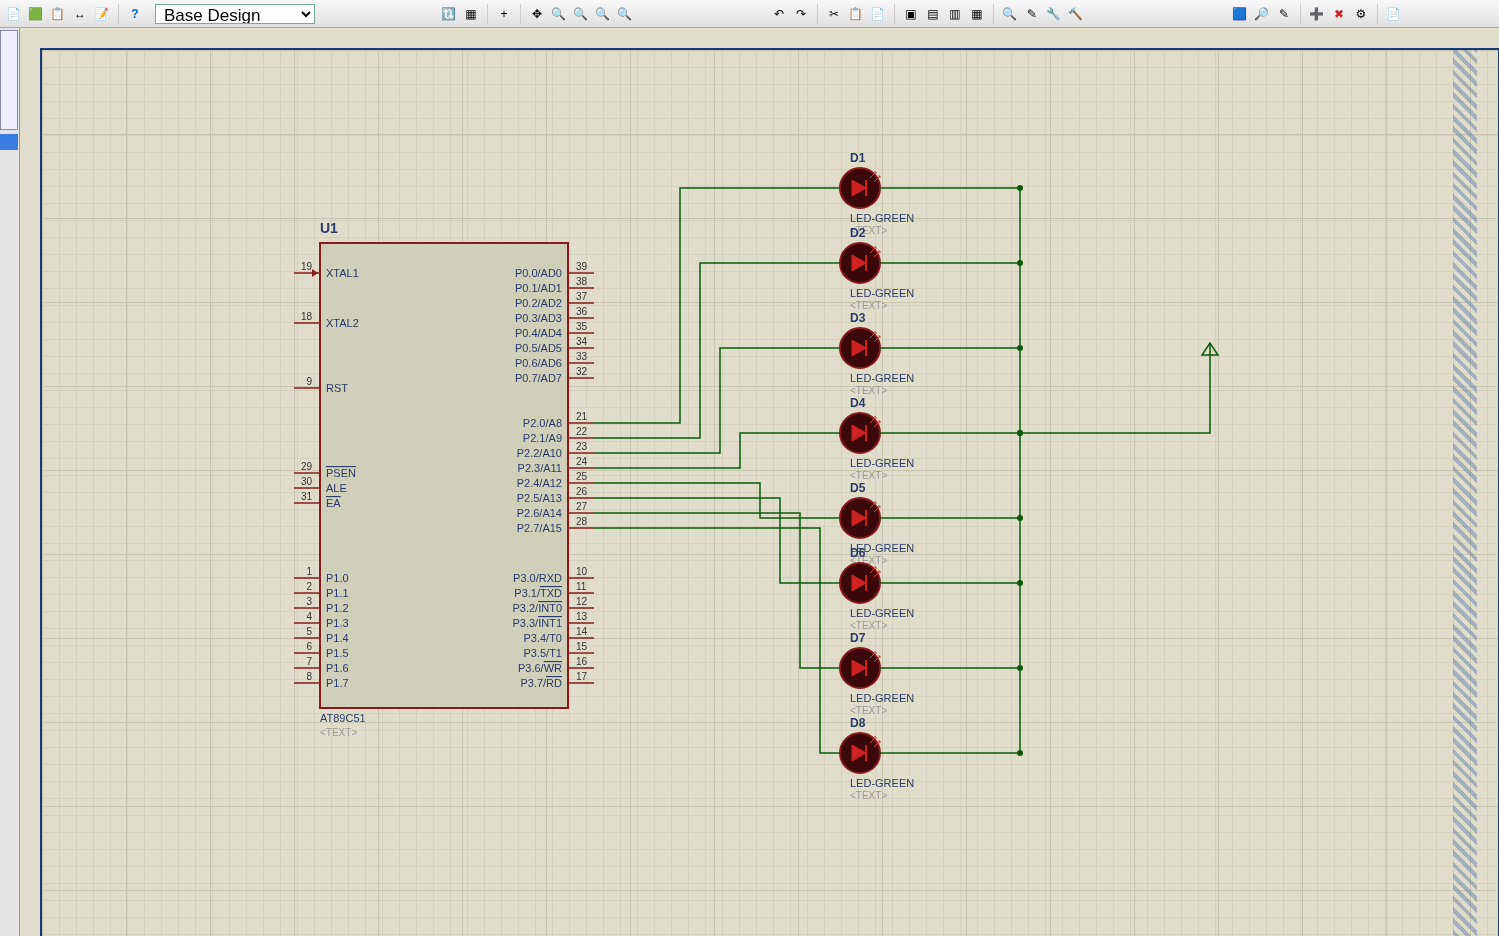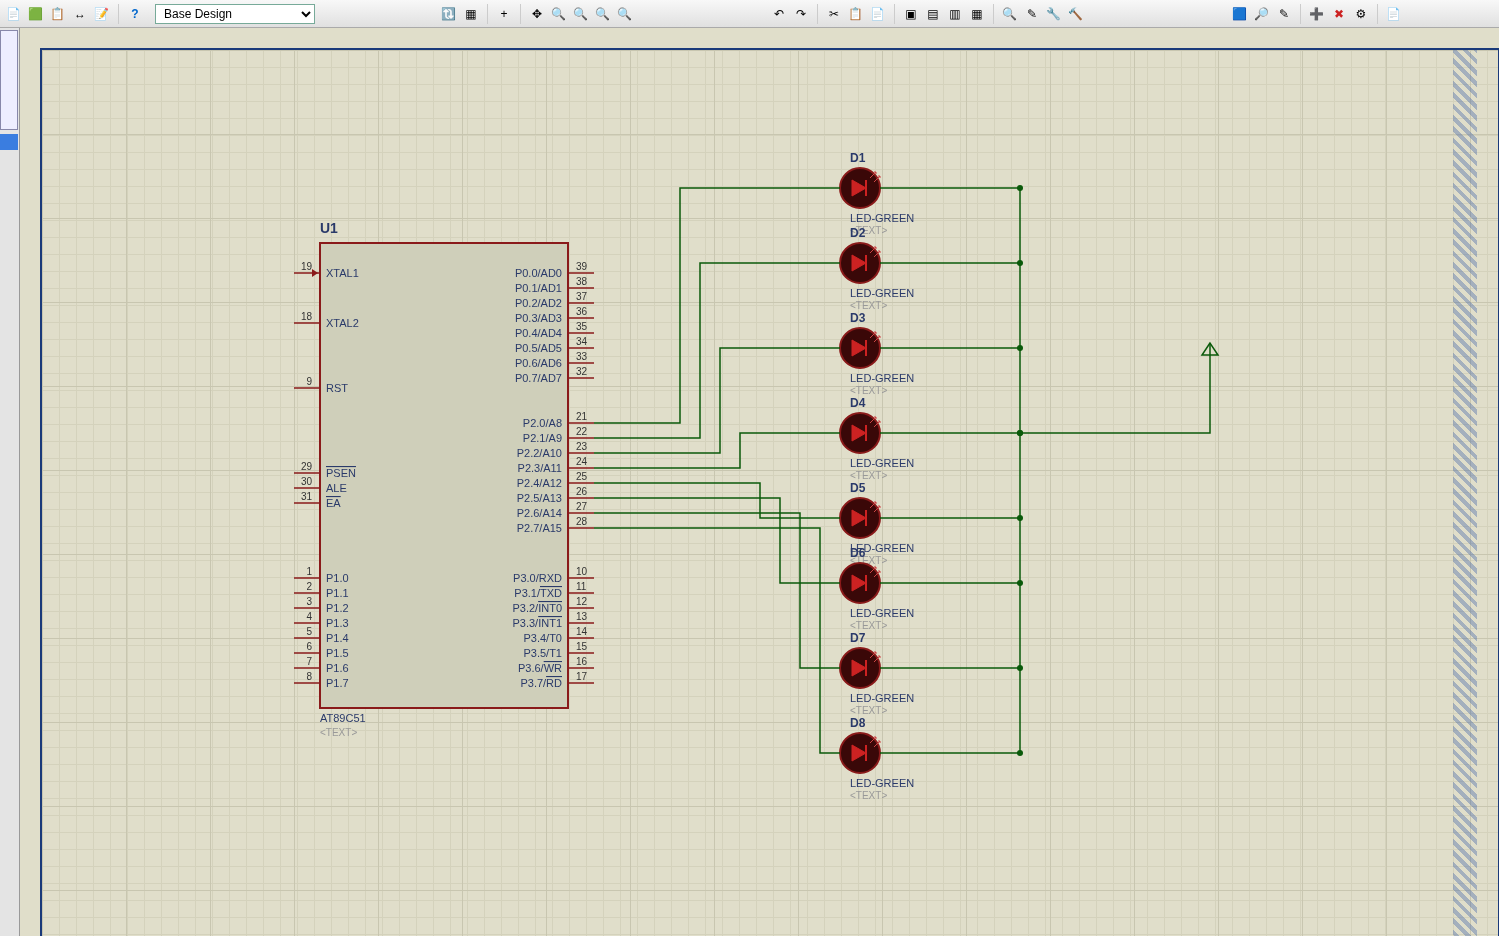--- a/index.html
+++ b/index.html
@@ -1,21 +1,21 @@
 <!DOCTYPE html>
 <html><head>
 <meta charset="utf-8">
 <style>
 * { box-sizing: border-box; margin: 0; padding: 0; }
 body { font-family: Arial, sans-serif; font-size: 11px; background: #f0f0f0; overflow: hidden; width: 1499px; height: 936px; }
 
 .toolbar { height: 28px; background: linear-gradient(#f8f8f8, #e0e0e0); border-bottom: 1px solid #aaa; display: flex; align-items: center; padding: 0 4px; gap: 2px; }
 .tb-sep { width: 1px; height: 20px; background: #ccc; margin: 0 4px; }
 .tb-btn { width: 20px; height: 20px; border: 1px solid transparent; display: flex; align-items: center; justify-content: center; cursor: pointer; font-size: 12px; }
-.design-select { width: 160px; height: 20px; font-size: 12px; border: 1px solid #7a9; background: #fff; padding: 0 4px; margin-left: 8px; }
+.design-select { width: 160px; height: 20px; font-size: 17px; border: 1px solid #7a9; background: #fff; padding: 0 4px; margin-left: 8px; }
 
 .main-area { display: flex; height: calc(100% - 28px); }
 .side-panel { width: 20px; background: #e4e4e4; border-right: 1px solid #999; }
 .side-block { width: 18px; height: 100px; border: 1px solid #88a; margin: 2px 0; background: #eef; }
 .side-sel { background: #3a7de0; height: 16px; width: 18px; margin-top: 4px; }
 
 .canvas-wrap { flex: 1; position: relative; overflow: hidden; background: #e0deca; }
 .canvas { position: absolute; left: 20px; top: 20px; width: 1460px; height: 900px; background-color: #e0deca;
   background-image: linear-gradient(#c8c6b0 1px, transparent 1px), linear-gradient(90deg, #c8c6b0 1px, transparent 1px),
                     linear-gradient(#d4d2bc 1px, transparent 1px), linear-gradient(90deg, #d4d2bc 1px, transparent 1px);

